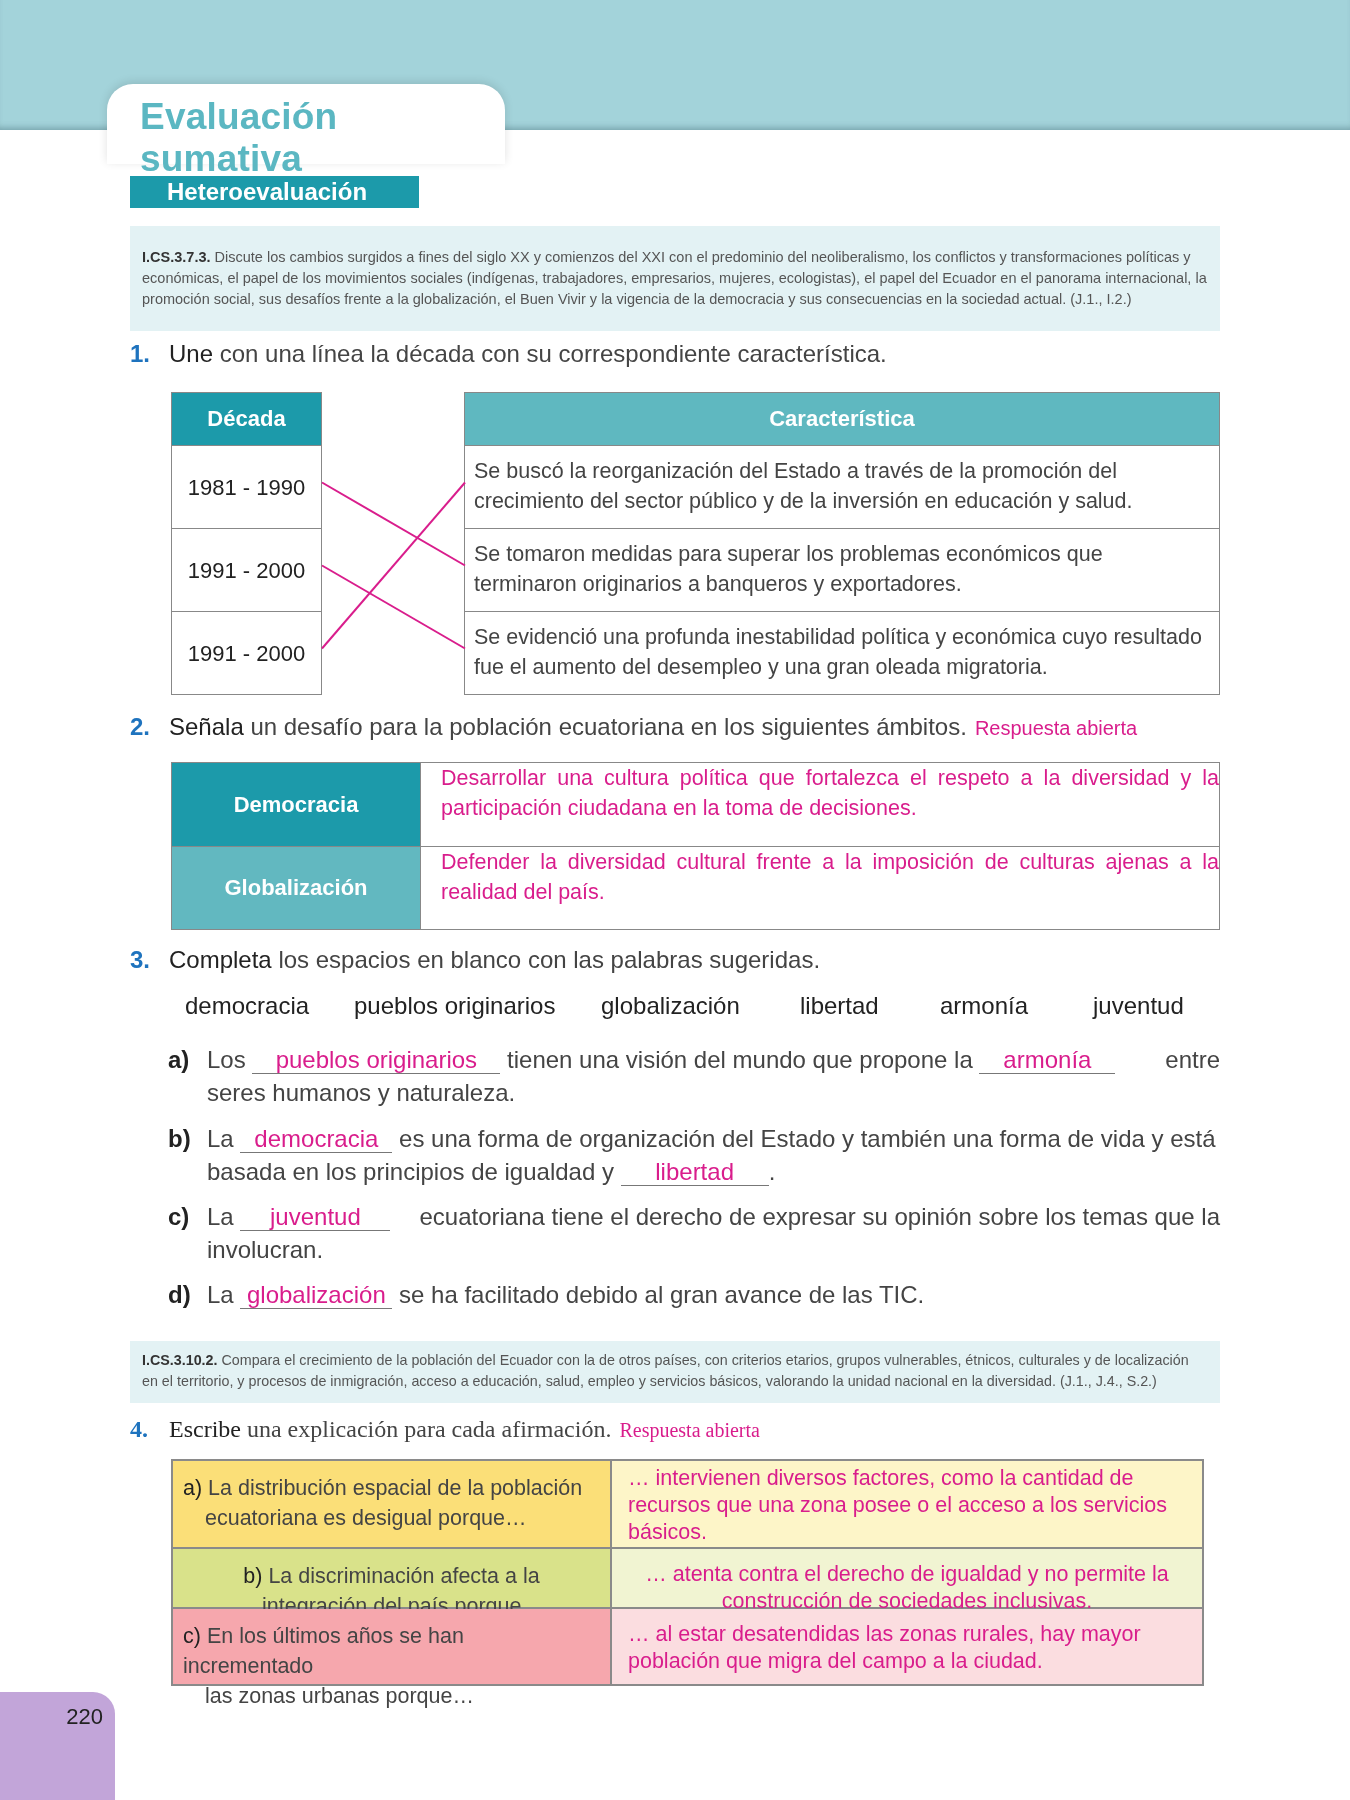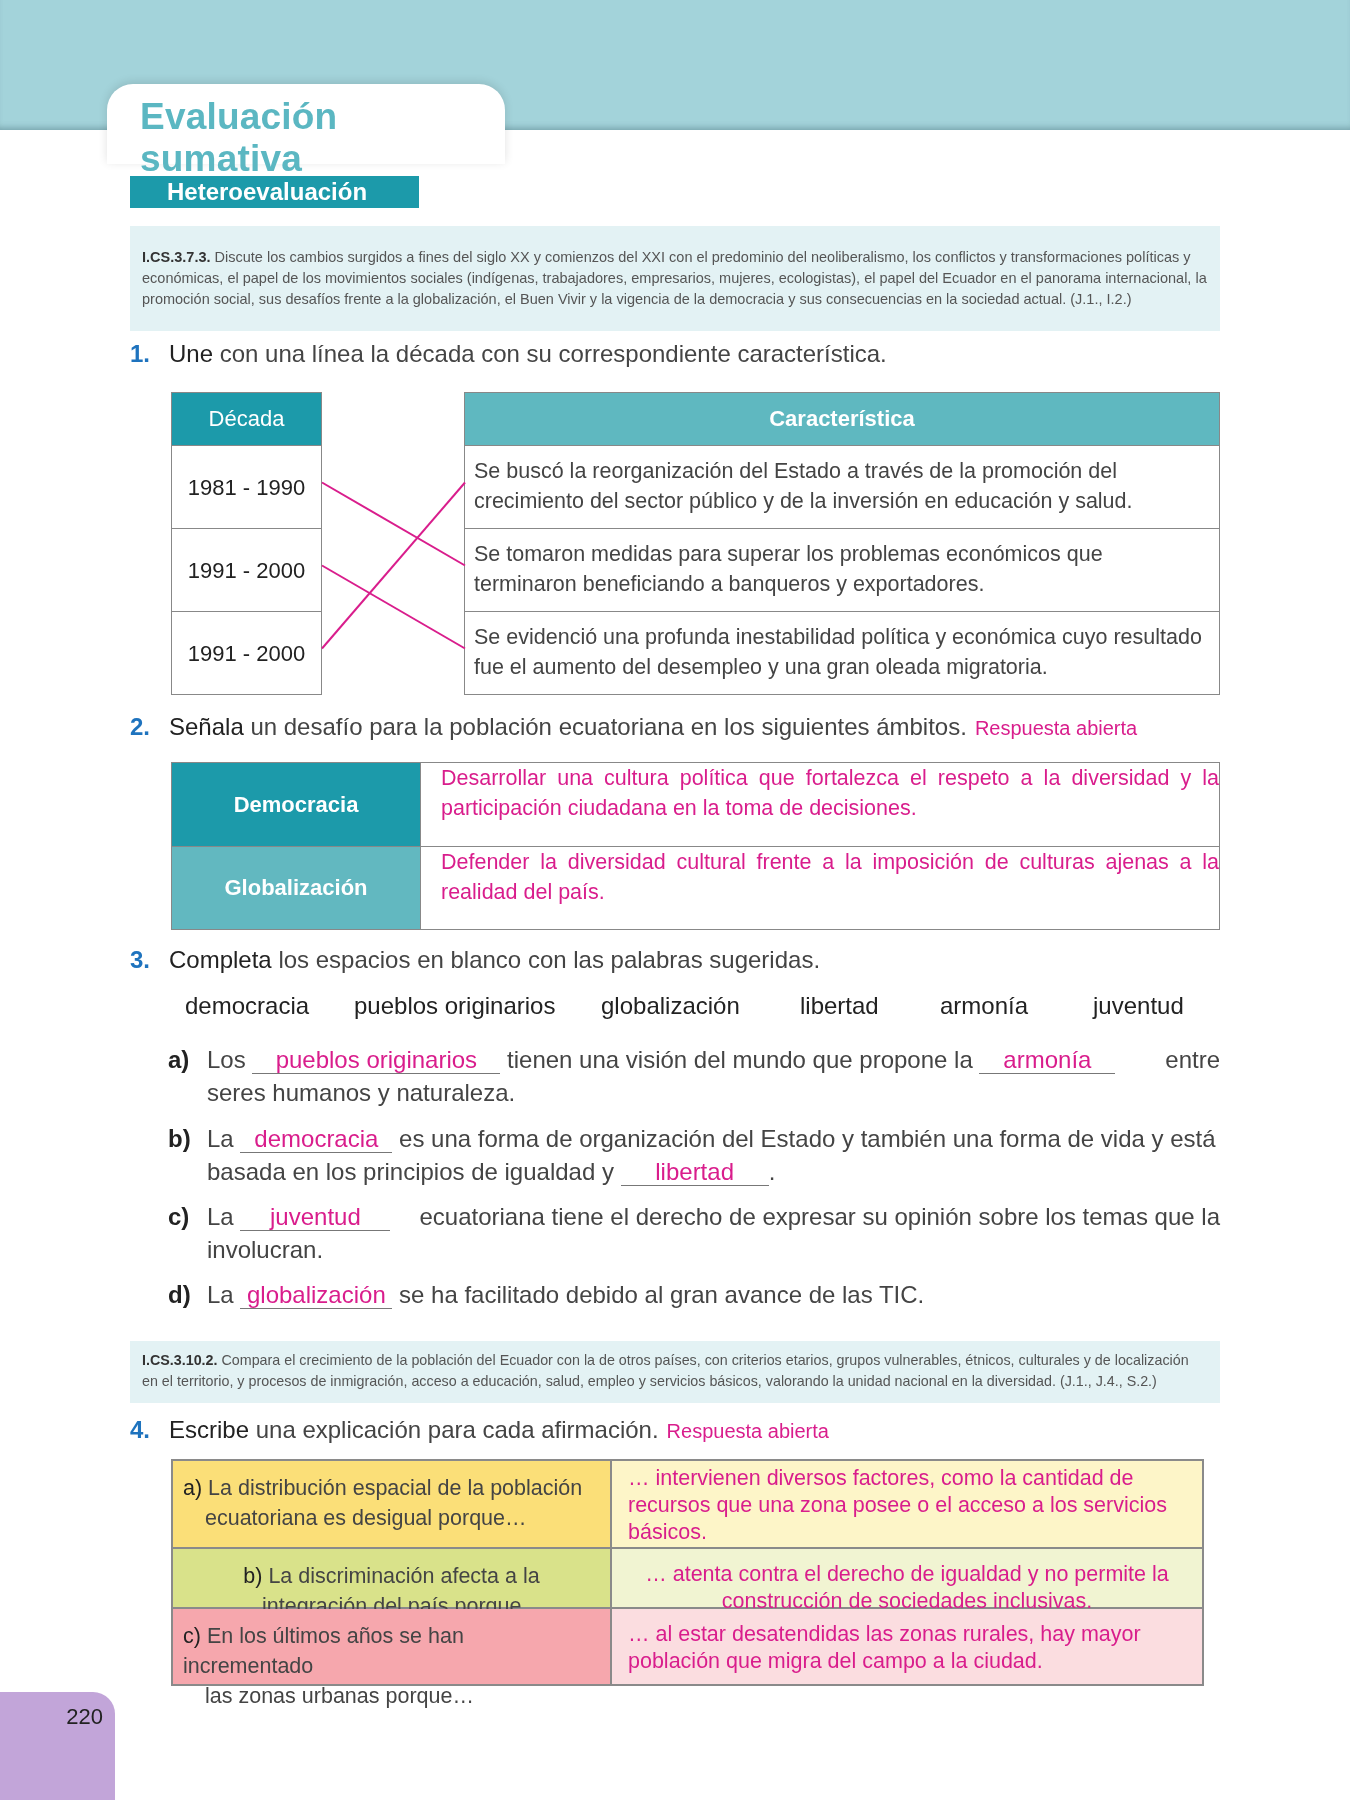--- a/index.html
+++ b/index.html
@@ -20,21 +20,21 @@
   .ind1 { top: 226px; width: 1090px; height: 105px; padding-top: 21px; }
   .ind2 { top: 1341px; width: 1090px; height: 62px; padding-top: 9px; font-size: 14.3px; }
 
   .q { position: absolute; left: 130px; font-size: 24px; color: #444; white-space: nowrap; }
   .q .num { color: #1e73be; font-weight: bold; display: inline-block; width: 39px; }
   .q .verb { color: #222; }
   .q .open { color: #d91d8c; font-size: 20px; margin-left: 8px; }
 
   
   .t1-decada { position: absolute; left: 171px; top: 392px; width: 151px; border: 1px solid #888; }
-  .t1-decada .hdr { height: 52px; background: #1c9aaa; color: #fff; font-weight: normal; font-size: 22px; text-align: center; line-height: 52px; }
+  .t1-decada .hdr { height: 52px; background: #1c9aaa; color: #fff; font-weight: bold; font-size: 22px; text-align: center; line-height: 52px; }
   .t1-decada .cell { height: 83px; border-top: 1px solid #888; font-size: 22px; text-align: center; line-height: 83px; color: #222; }
   .t1-car { position: absolute; left: 464px; top: 392px; width: 756px; border: 1px solid #888; }
   .t1-car .hdr { height: 52px; background: #5fb8c0; color: #fff; font-weight: bold; font-size: 22px; text-align: center; line-height: 52px; }
   .t1-car .cell { height: 83px; border-top: 1px solid #888; font-size: 21.5px; line-height: 30px; padding: 10px 9px; color: #444; }
   .lines { position: absolute; left: 0; top: 0; width: 1350px; height: 1800px; pointer-events: none; }
 
   
   .t2 { position: absolute; left: 171px; top: 762px; width: 1049px; border: 1px solid #888; }
   .t2 .row { display: flex; height: 83px; }
   .t2 .row + .row { border-top: 1px solid #888; }
@@ -88,21 +88,21 @@
 <div class="t1-decada">
   <div class="hdr">Década</div>
   <div class="cell">1981 - 1990</div>
   <div class="cell">1991 - 2000</div>
   <div class="cell">1991 - 2000</div>
 </div>
 
 <div class="t1-car">
   <div class="hdr">Característica</div>
   <div class="cell">Se buscó la reorganización del Estado a través de la promoción del crecimiento del sector público y de la inversión en educación y salud.</div>
-  <div class="cell">Se tomaron medidas para superar los problemas económicos que terminaron beneficiando a banqueros y exportadores.</div>
+  <div class="cell">Se tomaron medidas para superar los problemas económicos que terminaron originarios a banqueros y exportadores.</div>
   <div class="cell">Se evidenció una profunda inestabilidad política y económica cuyo resultado fue el aumento del desempleo y una gran oleada migratoria.</div>
 </div>
 
 <svg class="lines" id="match-lines">
     <line x1="322" y1="482.5" x2="465" y2="565.5" stroke="#d91d8c" stroke-width="2"></line>
     <line x1="322" y1="565.5" x2="465" y2="648.5" stroke="#d91d8c" stroke-width="2"></line>
     <line x1="322" y1="648.5" x2="465" y2="482.5" stroke="#d91d8c" stroke-width="2"></line>
   </svg>
 
 <div class="q" style="top:713px;">
@@ -154,21 +154,21 @@
 
 <div class="item" style="top:1278px;">
   <div><span class="lt">d)</span><span>La </span><span class="blank" style="width:152px;">globalización</span><span> se ha facilitado debido al gran avance de las TIC.</span></div>
 </div>
 
 <div class="indicator ind2">
   <b>I.CS.3.10.2.</b>
   <span>Compara el crecimiento de la población del Ecuador con la de otros países, con criterios etarios, grupos vulnerables, étnicos, culturales y de localización en el territorio, y procesos de inmigración, acceso a educación, salud, empleo y servicios básicos, valorando la unidad nacional en la diversidad. (J.1., J.4., S.2.)</span>
 </div>
 
-<div class="q" style="top:1416px;">
+<div class="q" style="top:1416px;font-family:Liberation Serif, serif;">
   <span class="num">4.</span><span class="verb">Escribe</span><span> una explicación para cada afirmación.</span><span class="open">Respuesta abierta</span>
 </div>
 
 <div class="t4">
   <div class="row r1">
     <div class="lbl">
       <div><span class="lt">a)</span><span> La distribución espacial de la población</span></div>
       <div class="second">ecuatoriana es desigual porque…</div>
     </div>
     <div class="ans">… intervienen diversos factores, como la cantidad de recursos que una zona posee o el acceso a los servicios básicos.</div>

